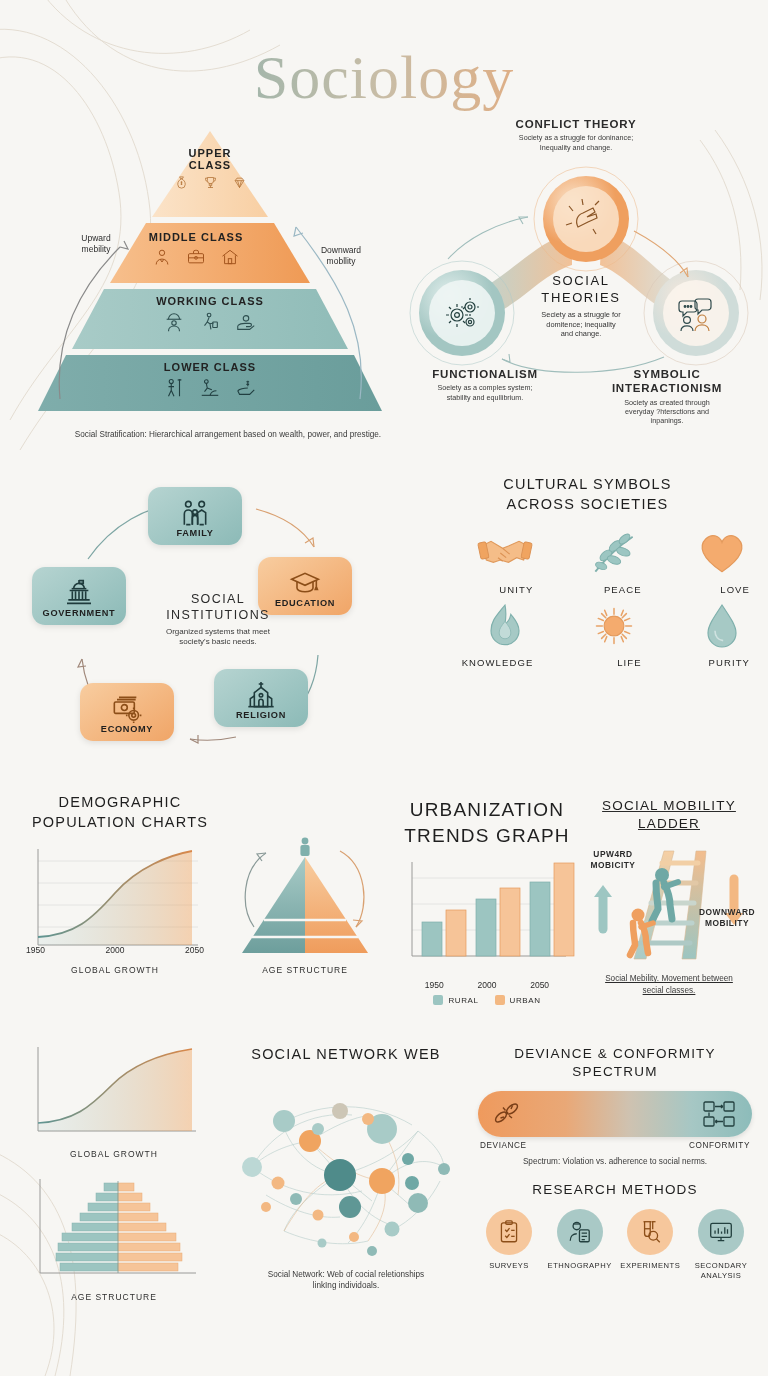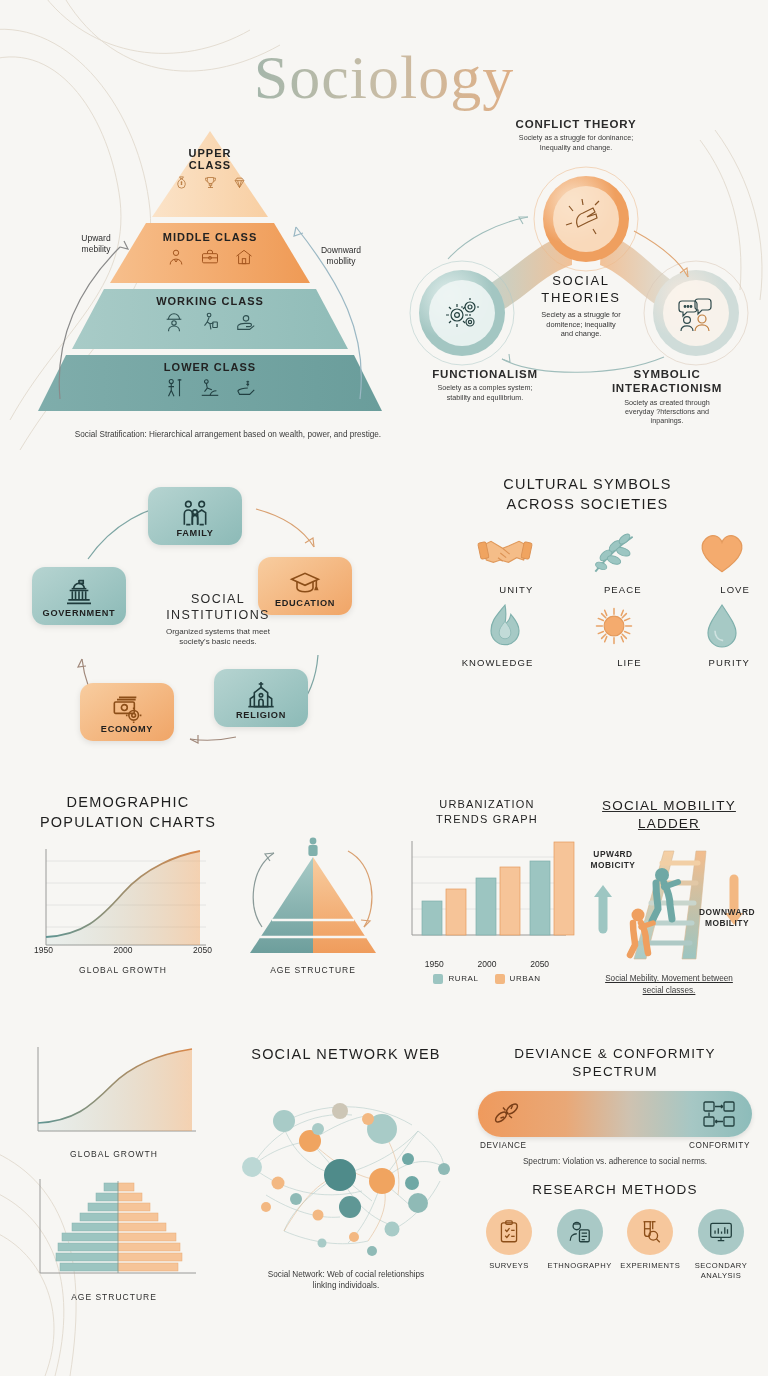--- a/index.html
+++ b/index.html
@@ -88,21 +88,21 @@
   .inst-core .t { font-size: 12.5px; letter-spacing: 1.4px; line-height: 1.3; }
   .inst-core .d { font-size: 8px; line-height: 1.35; margin-top: 3px; color: #3a3a3a; }
 
   .symbols { position: absolute; left: 425px; top: 2px; width: 325px; }
   .sym-grid { display: grid; grid-template-columns: repeat(3, 1fr); row-gap: 6px; margin-top: 14px; }
   .sym-cell { display: flex; flex-direction: column; align-items: flex-end; }
   .sym-cell .lbl { font-size: 9.5px; letter-spacing: 1.1px; margin-top: 6px; color: #1f1f1f; }
 
   
   .row3 { position: relative; height: 250px; }
-  .demo-wrap { position: absolute; left: 28px; top: 0; width: 380px; }
+  .demo-wrap { position: absolute; left: 20px; top: 0; width: 380px; }
   .urb-wrap { position: absolute; left: 396px; top: 4px; width: 182px; }
   .lad-wrap { position: absolute; left: 578px; top: 4px; width: 182px; text-decoration: underline; }
   .legend { display: flex; justify-content: center; gap: 16px; margin-top: 5px; }
   .legend .it { display: flex; align-items: center; gap: 5px; font-size: 8px; letter-spacing: 0.6px; }
   .legend .sw { width: 10px; height: 10px; border-radius: 2px; }
 
   
   .row4 { position: relative; height: 300px; }
   .mini-charts { position: absolute; left: 24px; top: 0; width: 200px; }
   .net-wrap { position: absolute; left: 222px; top: 2px; width: 248px; }
@@ -197,21 +197,21 @@
               <path d="M12 17v3"></path>
             </svg>
           <svg width="15" height="15" viewBox="0 0 24 24" fill="none" stroke="#b5763b" stroke-width="1.3">
               <path d="M5 9h14l-7 11z"></path>
               <path d="M5 9l3-4h8l3 4"></path>
               <path d="M9 9l3 11 3-11"></path>
             </svg>
         </div>
       </div>
 
-      <div class="tier" style="left:86px; top:108px; width:200px;justify-content:space-between;">
+      <div class="tier" style="left:72px; top:108px; width:200px;justify-content:space-between;">
         <div style="white-space:pre-line">MIDDLE CLASS</div>
         <div class="icons">
           <svg width="20" height="20" viewBox="0 0 24 24" fill="none" stroke="#a4561f" stroke-width="1.2">
               <circle cx="12" cy="7" r="3.2"></circle>
               <path d="M5 21c0-4 3.2-6.5 7-6.5S19 17 19 21"></path>
               <path d="M10 15l2 3 2-3"></path>
             </svg>
           <svg width="20" height="20" viewBox="0 0 24 24" fill="none" stroke="#a4561f" stroke-width="1.2">
               <rect x="3" y="8" width="18" height="11" rx="1.5"></rect>
               <path d="M9 8V6a2 2 0 0 1 2-2h2a2 2 0 0 1 2 2v2"></path>
@@ -596,21 +596,21 @@
         </g>
         <path d="M46 18 C 22 34 20 72 34 92" fill="none" stroke="#8a9a98" stroke-width="1.2"></path>
         <path d="M46 18 l -9 1 l 5 7" fill="none" stroke="#8a9a98" stroke-width="1.2"></path>
         <path d="M120 16 C 146 30 150 70 136 92" fill="none" stroke="#d9a070" stroke-width="1.2"></path>
         <path d="M136 92 l 6 -6 l -9 -1" fill="none" stroke="#d9a070" stroke-width="1.2"></path>
       </svg>
       <div class="axis-label" style="position:absolute; left:200px; top:172px; width:170px;">AGE STRUCTURE</div>
     </div>
 
     <div class="urb-wrap">
-      <div class="sec-title" style="white-space:pre-line; font-size:11px;">URBANIZATION
+      <div class="sec-title" style="white-space:pre-line; font-size:19px;">URBANIZATION
 TRENDS GRAPH</div>
       <svg width="182" height="118" viewBox="0 0 182 118" style="margin-top:8px">
         <g stroke="#e4e4e2" stroke-width="1">
             <path d="M16 22 H170 M16 48 H170 M16 74 H170"></path>
           </g>
         <path d="M16 6 V100 H170" fill="none" stroke="#9a9a98" stroke-width="1"></path>
 
         <rect x="26" y="66" width="20" height="34" fill="#9cc5c1" stroke="#7fb0ac" stroke-width="0.7"></rect>
         <rect x="50" y="54" width="20" height="46" fill="#f6c498" stroke="#e49a5c" stroke-width="0.7"></rect>
 

